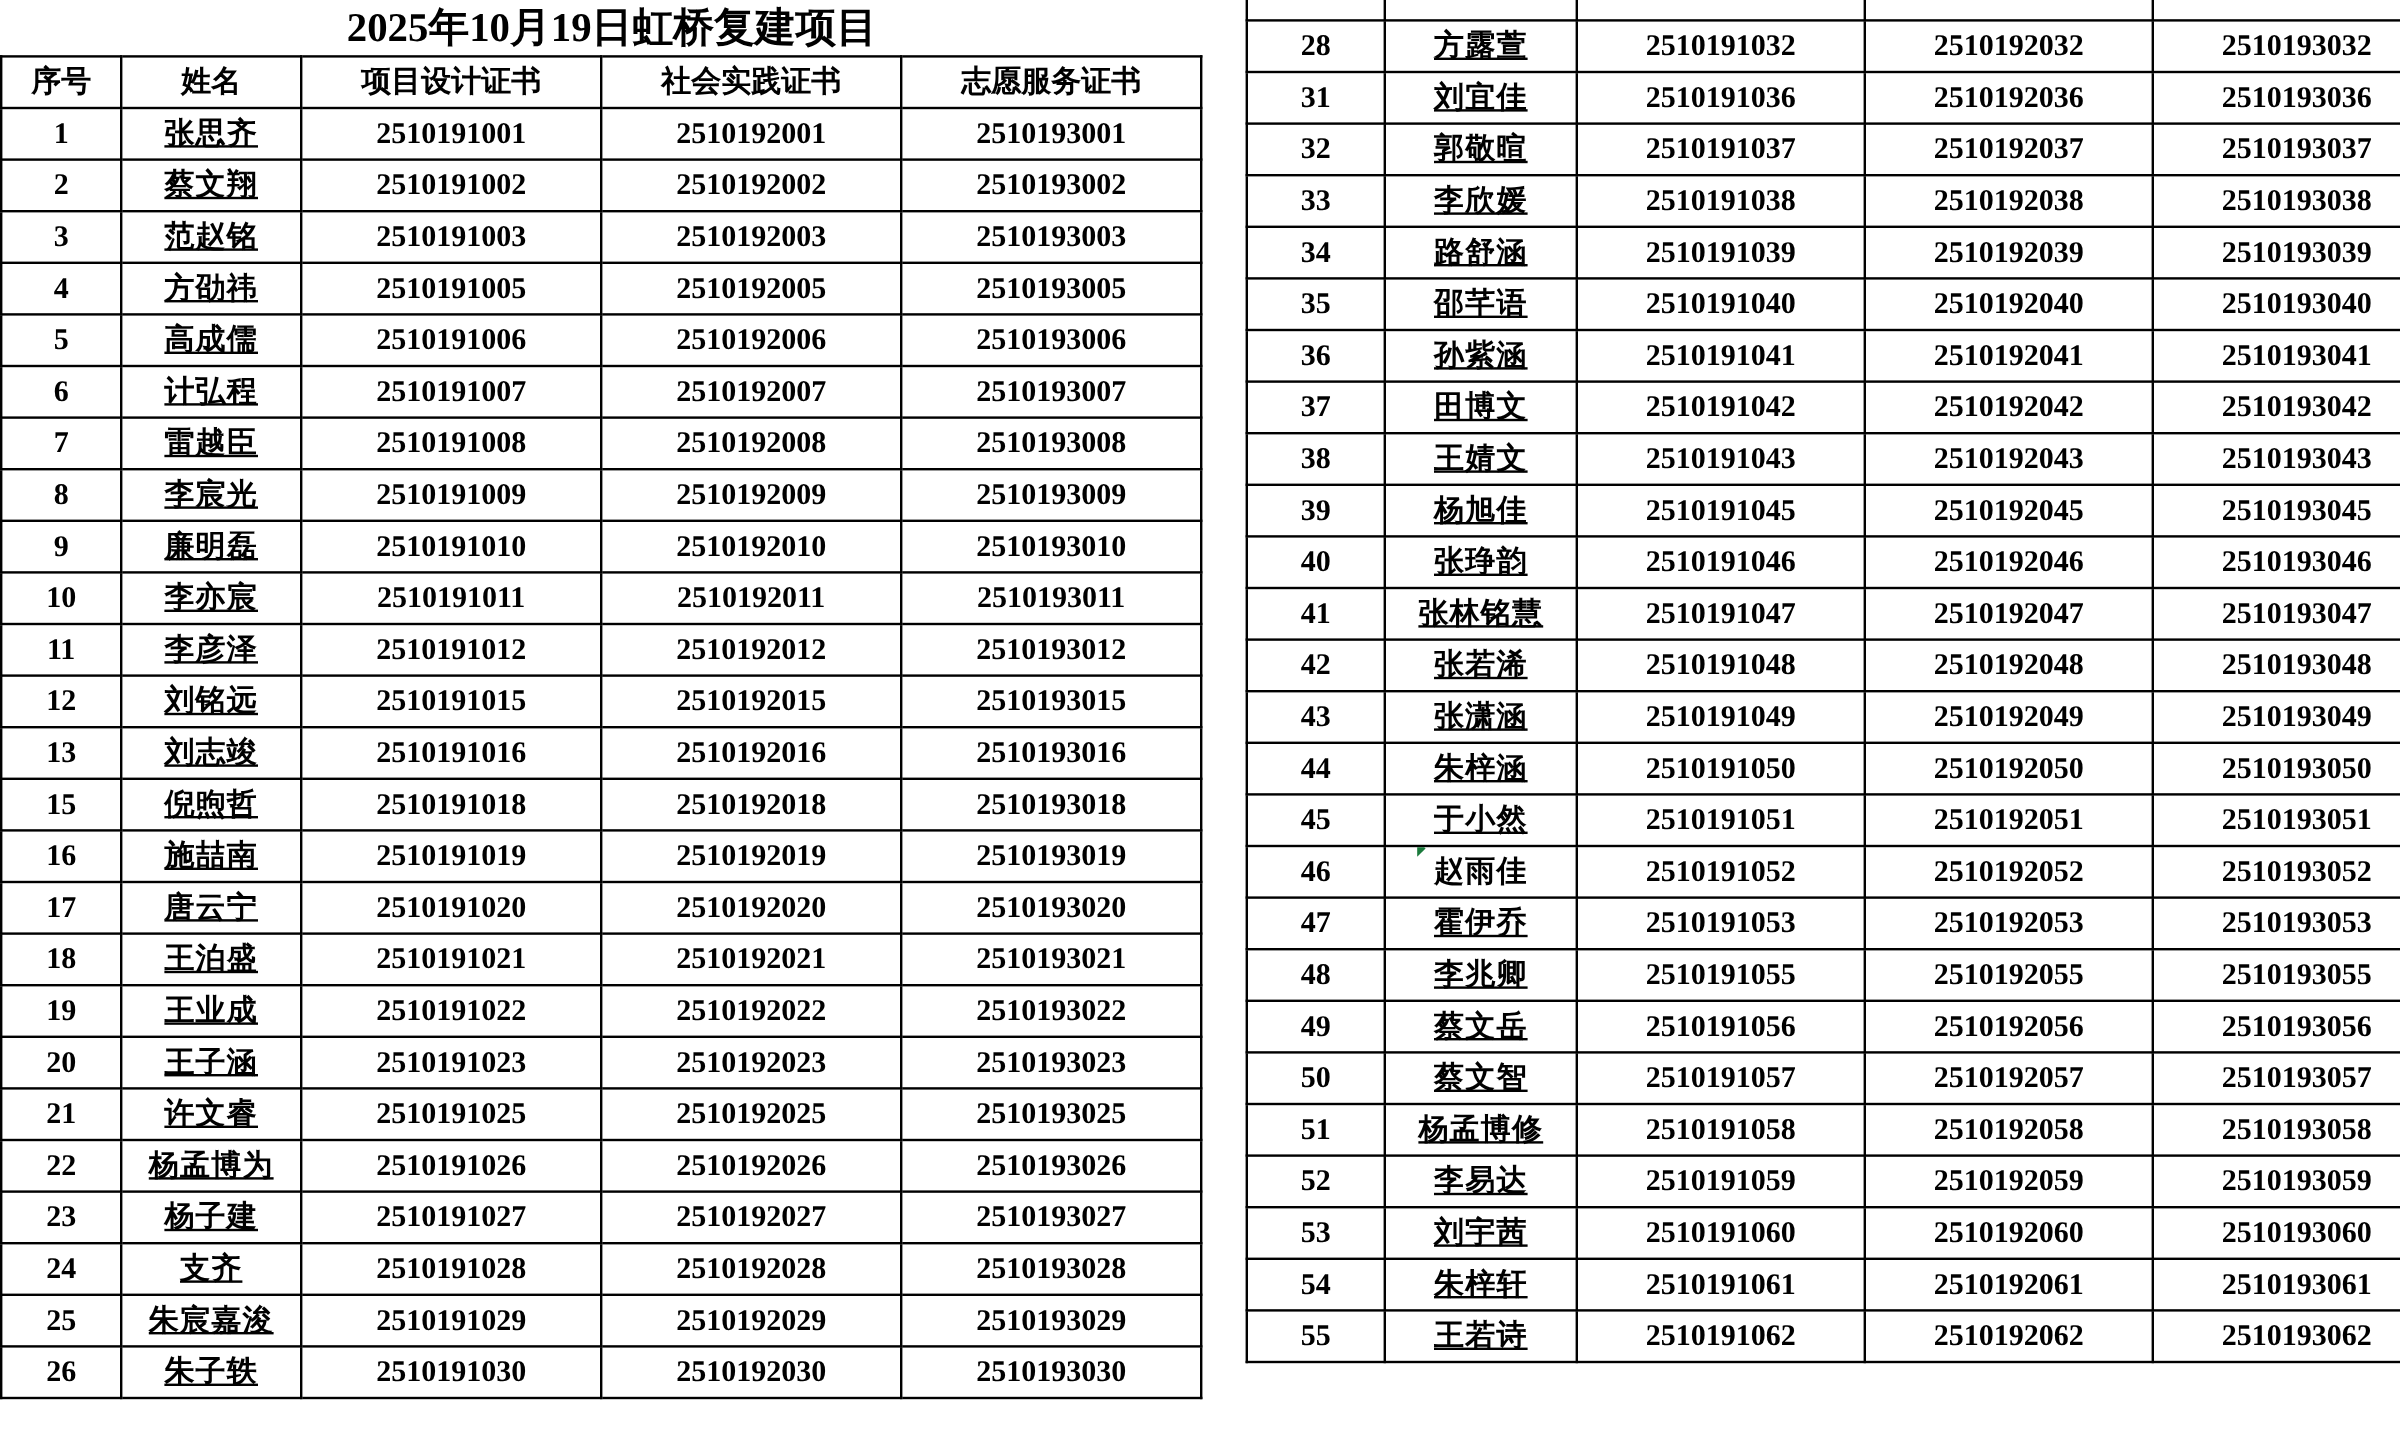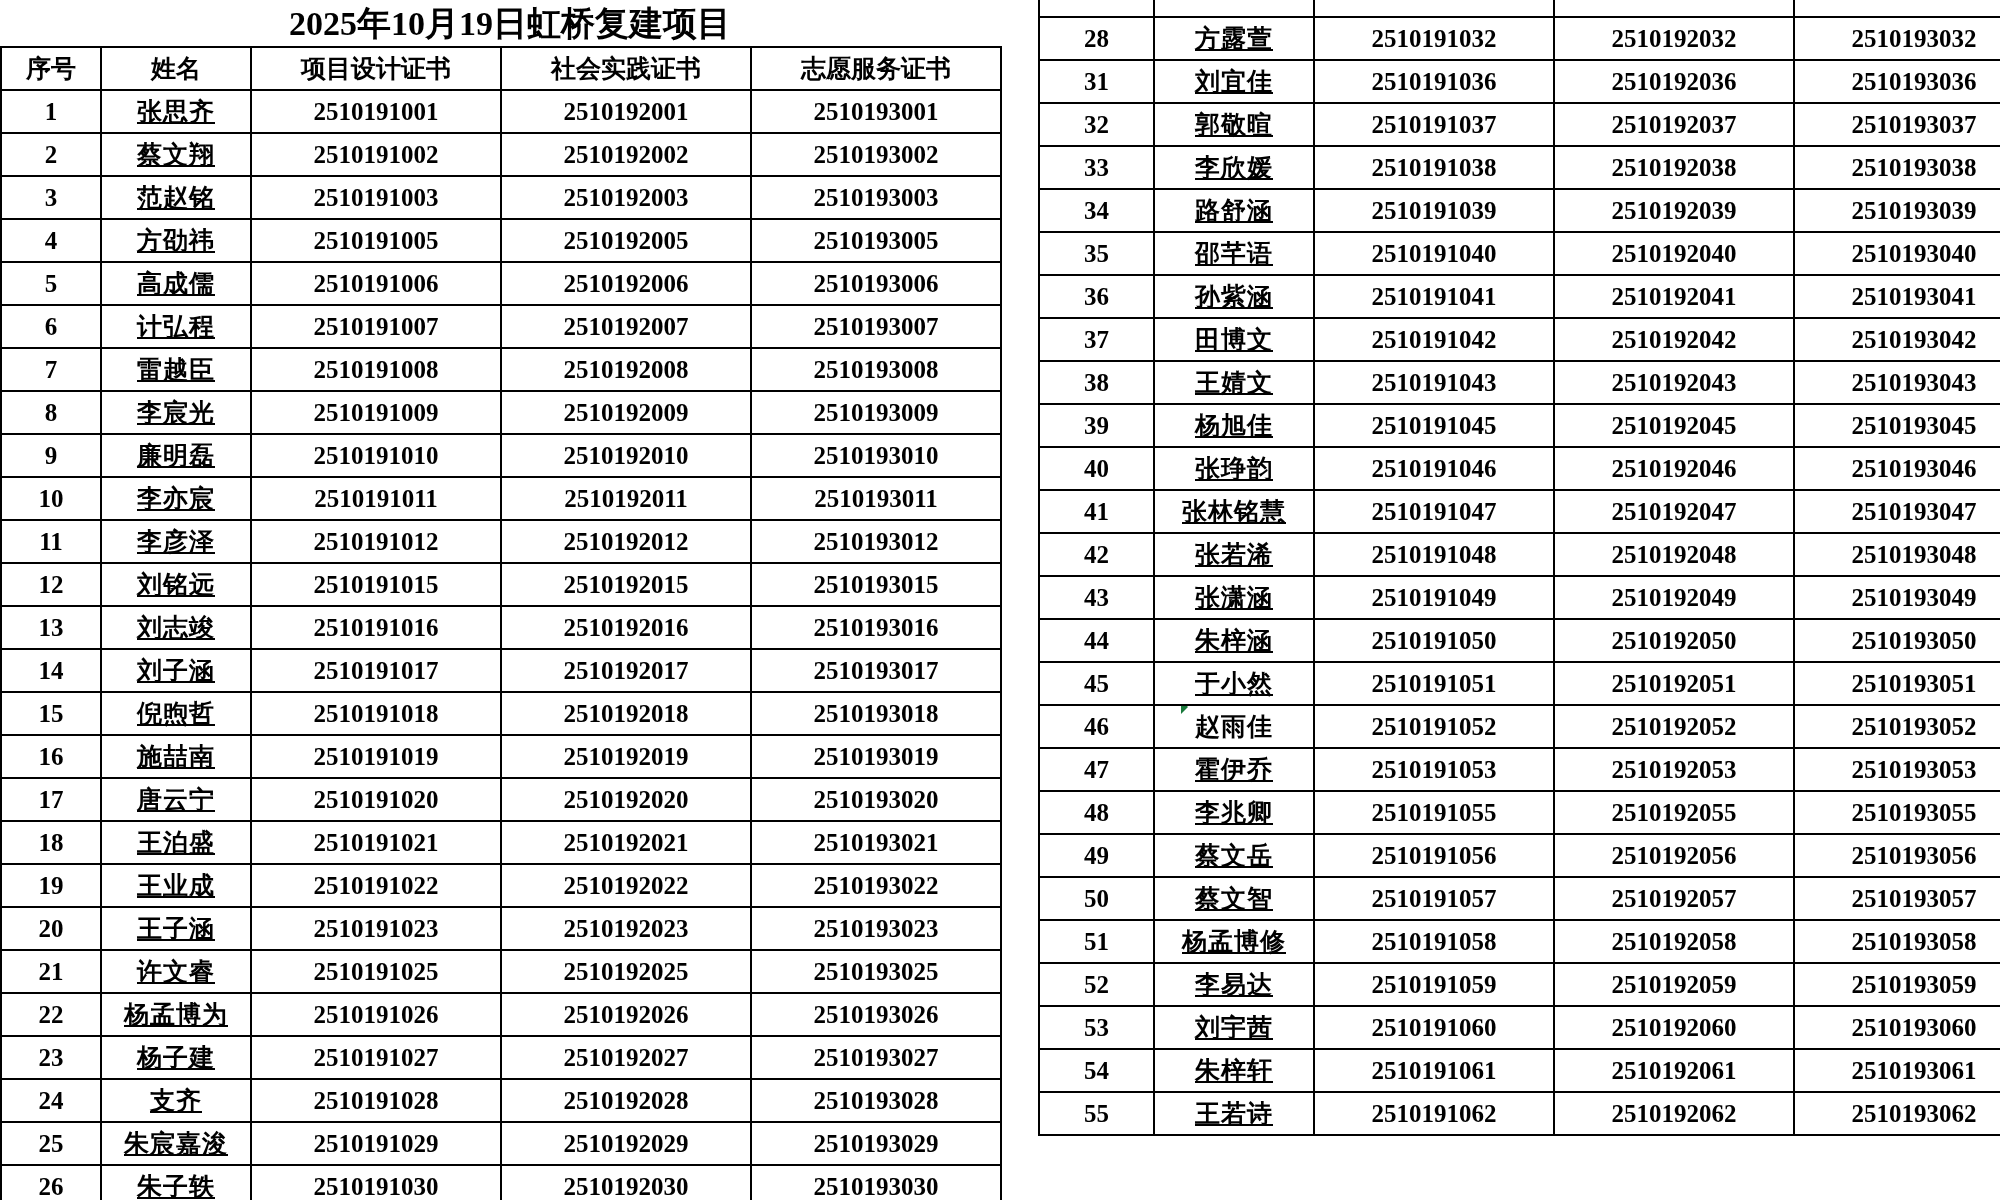--- a/index.html
+++ b/index.html
@@ -214,27 +214,20 @@
             <td class="num">2510193015</td>
           </tr>
           <tr>
             <td class="num">13</td>
             <td class="name-cell">刘志竣</td>
             <td class="num">2510191016</td>
             <td class="num">2510192016</td>
             <td class="num">2510193016</td>
           </tr>
           <tr>
-            <td class="num">14</td>
-            <td class="name-cell">刘子涵</td>
-            <td class="num">2510191017</td>
-            <td class="num">2510192017</td>
-            <td class="num">2510193017</td>
-          </tr>
-          <tr>
             <td class="num">15</td>
             <td class="name-cell">倪煦哲</td>
             <td class="num">2510191018</td>
             <td class="num">2510192018</td>
             <td class="num">2510193018</td>
           </tr>
           <tr>
             <td class="num">16</td>
             <td class="name-cell">施喆南</td>
             <td class="num">2510191019</td>

